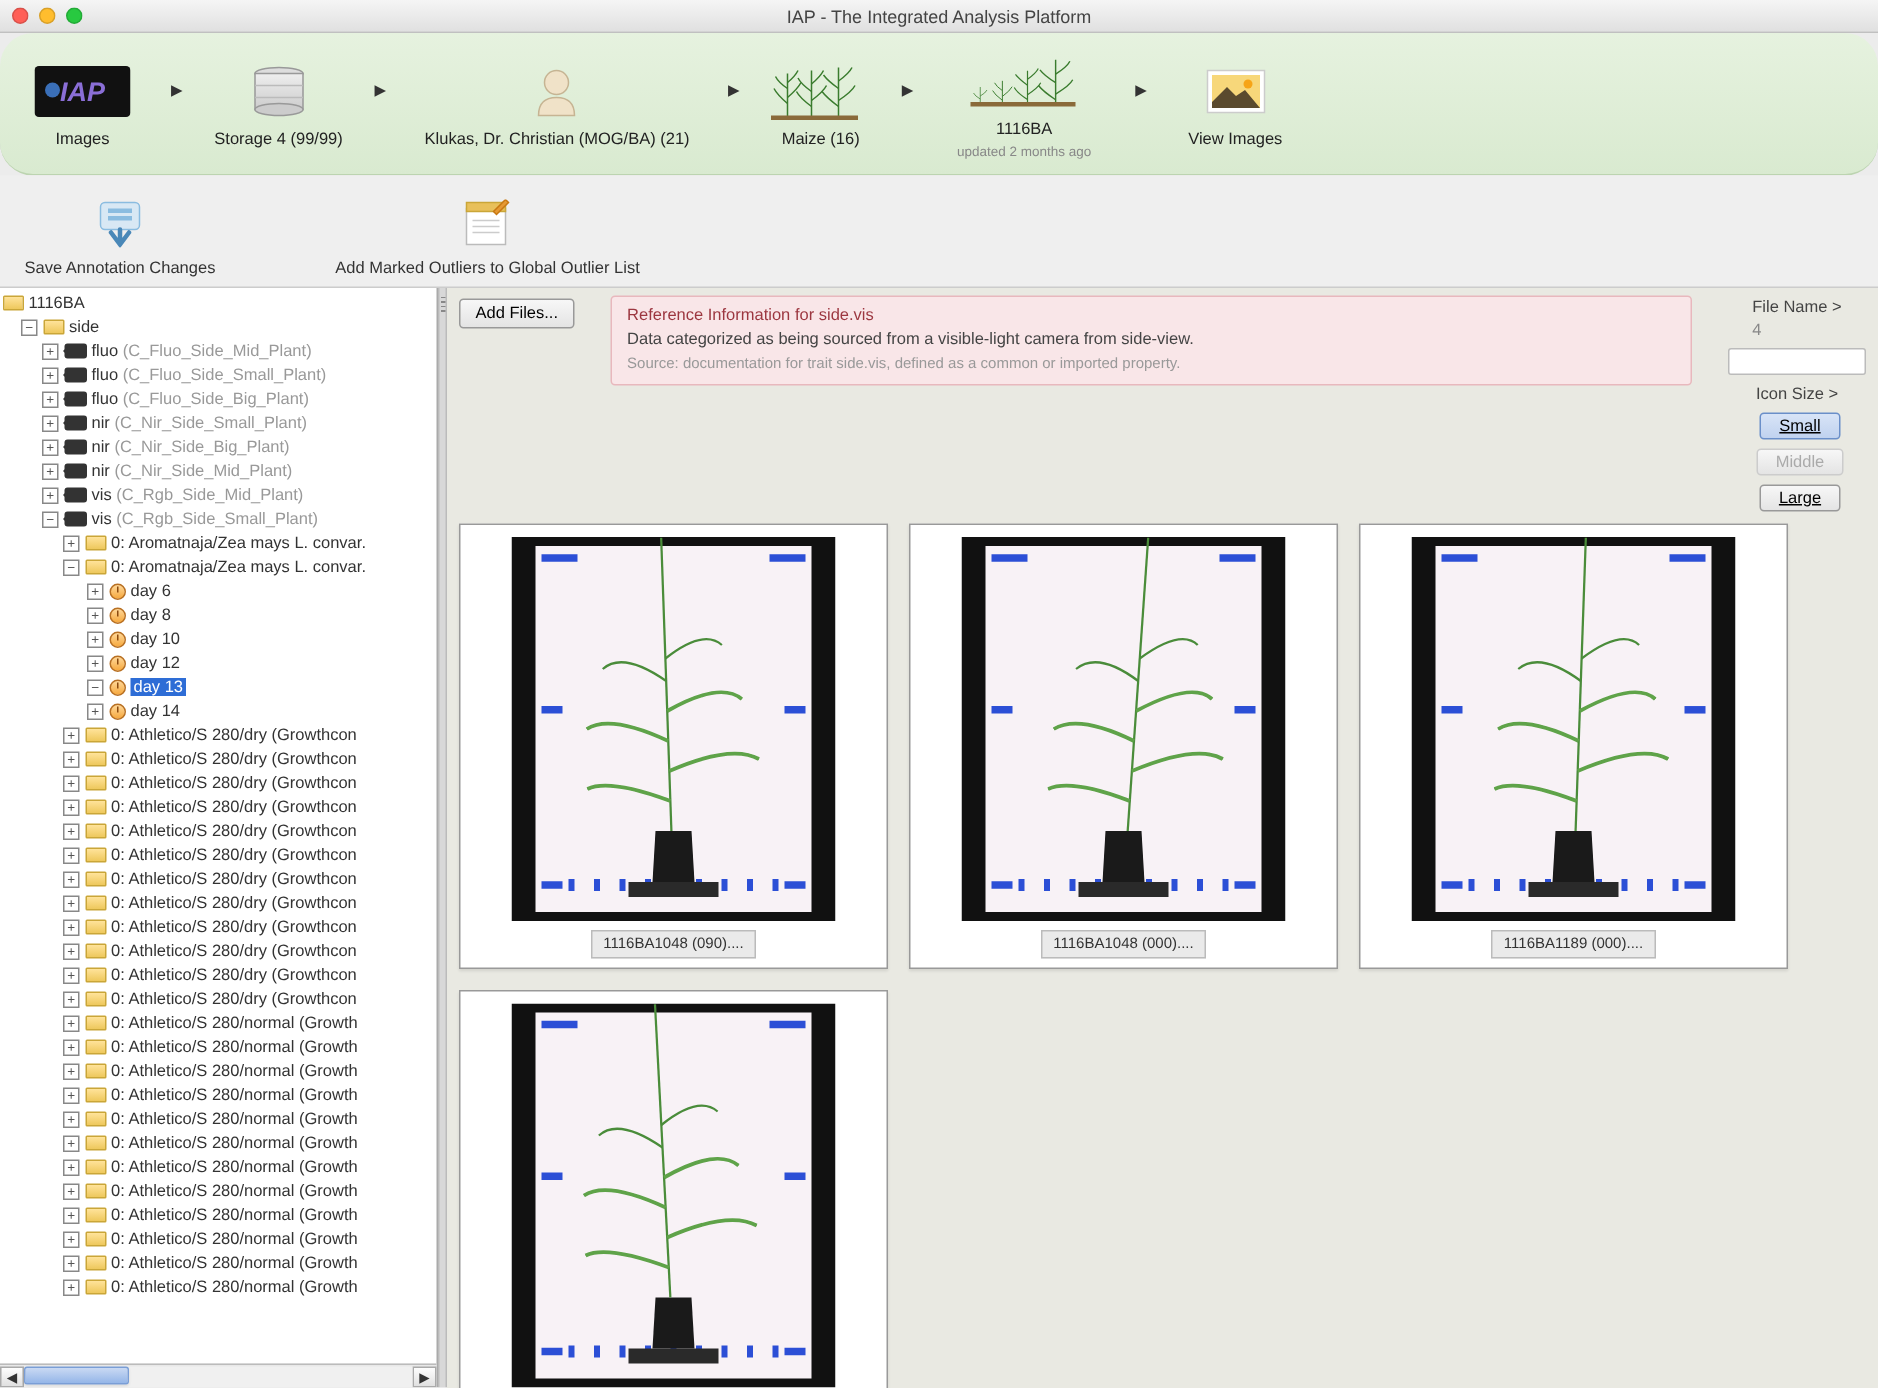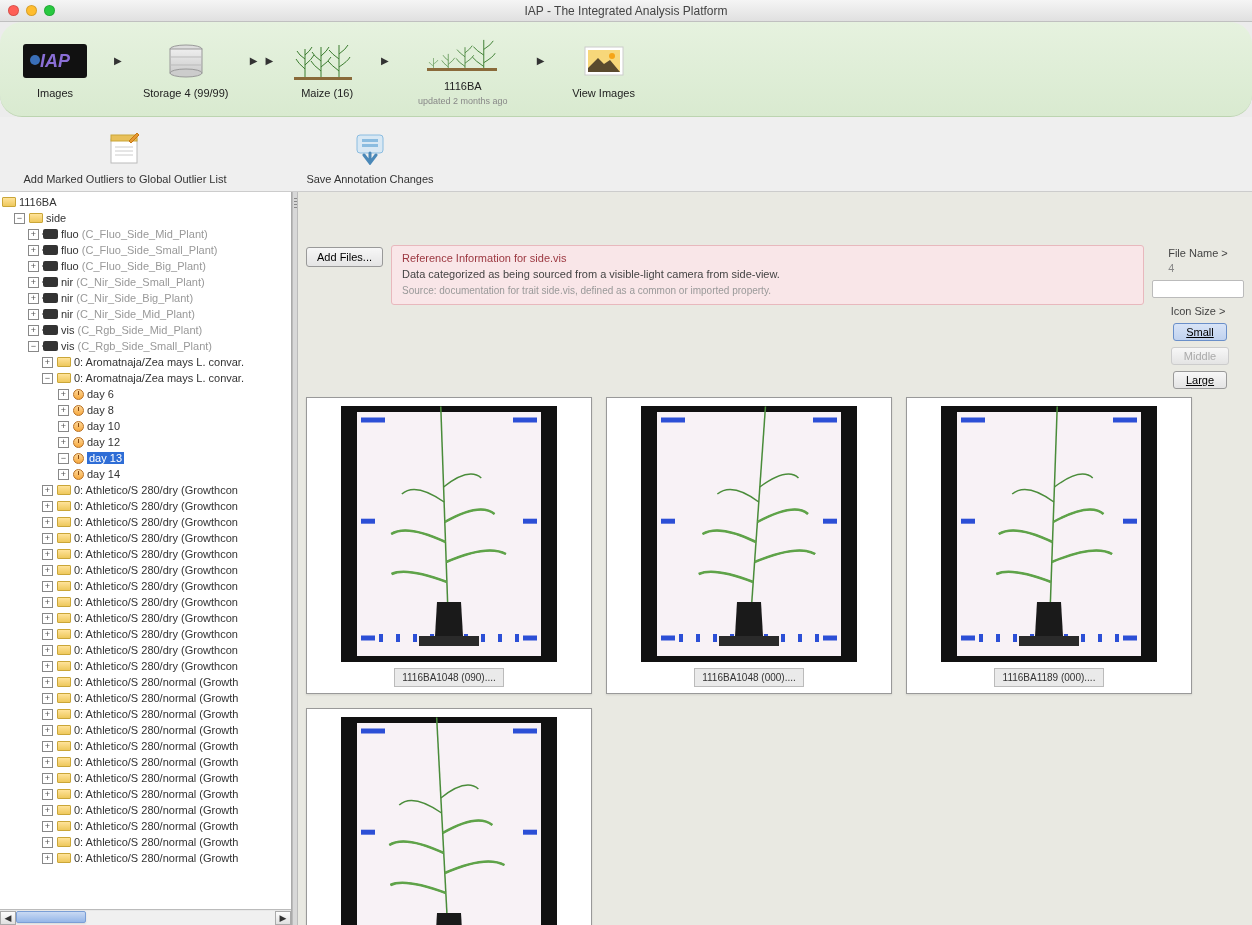--- a/index.html
+++ b/index.html
@@ -40,21 +40,21 @@
 .pad0 { padding-left: 2px; } .pad1 { padding-left: 14px; } .pad2 { padding-left: 28px; }
 .pad3 { padding-left: 42px; } .pad4 { padding-left: 58px; }
 .hscroll { height: 16px; background: #e8e8e8; border-top: 1px solid #bbb; display: flex; align-items: center; }
 .hscroll .arrow { width: 16px; height: 14px; border: 1px solid #aaa; background: linear-gradient(#fdfdfd,#e0e0e0); text-align: center; font-size: 9px; line-height: 12px; cursor: pointer; }
 .hscroll .track { flex: 1; height: 14px; background: #f0f0f0; position: relative; }
 .hscroll .thumb { position: absolute; left: 0; top: 0; width: 70px; height: 12px; background: linear-gradient(#c9d9f3,#95b6e8); border: 1px solid #7a9ed6; border-radius: 2px; }
 .splitter { width: 6px; background: #d8d8d8; border-left: 1px solid #bbb; border-right: 1px solid #bbb; cursor: col-resize; position: relative; }
 .splitter::after { content: ""; position: absolute; top: 6px; left: 1px; width: 3px; height: 10px; background: repeating-linear-gradient(#888 0 1px, transparent 1px 3px); }
 
 .content { flex: 1; background: #e9e9e2; overflow: auto; padding: 5px 8px; }
-.topbar { display: flex; align-items: flex-start; gap: 8px; margin-bottom: 8px; margin-top: 48px; }
+.topbar { display: flex; align-items: flex-start; gap: 24px; margin-bottom: 8px; }
 .addfiles { background: linear-gradient(#f7f7f7,#e4e4e4); border: 1px solid #999; border-radius: 3px; padding: 3px 10px; font-size: 11px; cursor: pointer; margin-top: 2px; }
 .refbox { flex: 1; background: #f9e6e8; border: 1px solid #e8b8bd; border-radius: 3px; padding: 6px 10px 8px 10px; }
 .refbox .title { font-size: 11px; color: #9c3740; margin-bottom: 3px; }
 .refbox .desc { font-size: 11px; color: #444; line-height: 1.4; }
 .refbox .src { font-size: 10px; color: #999; margin-top: 3px; }
 .meta { display: flex; align-items: center; gap: 6px; padding-top: 2px; flex-direction: column; }
 .meta-col { display: flex; flex-direction: column; gap: 3px; }
 .meta-label { font-size: 11px; color: #444; }
 .meta-input { width: 92px; height: 18px; border: 1px solid #bbb; background: #fff; border-radius: 2px; padding: 0 4px; font-size: 11px; }
 .meta-val { font-size: 11px; color: #888; }
@@ -106,20 +106,29 @@
             <linearGradient id="g1" x1="0" y1="0" x2="0" y2="1">
               <stop offset="0" stop-color="#eee"></stop>
               <stop offset="1" stop-color="#ccc"></stop>
             </linearGradient>
           </defs>
         </svg>
       </div>
     <span class="bc-label">Storage 4 (99/99)</span>
   </div>
   <span class="bc-arrow">▶</span>
+  <div class="bc-item" style="min-width:220px">
+    <div class="bc-icon">
+        <svg width="36" height="36">
+          <circle cx="18" cy="12" r="8" fill="#f0e2c8" stroke="#c6b493"></circle>
+          <path d="M6 34 Q6 22 18 22 Q30 22 30 34 Z" fill="#f0e2c8" stroke="#c6b493"></path>
+        </svg>
+      </div>
+    <span class="bc-label">Klukas, Dr. Christian (MOG/BA) (21)</span>
+  </div>
   <span class="bc-arrow">▶</span>
   <div class="bc-item" style="min-width:100px">
     <div class="bc-icon">
         <svg width="70" height="40">
           <g stroke="#3a7c2e" stroke-width="1" fill="none">
             <g transform="translate(8,0)">
               <line x1="5" y1="38" x2="5" y2="8"></line>
               <path d="M5 28 Q-2 22 -4 18 M5 24 Q12 18 14 14 M5 18 Q-1 14 -3 10 M5 14 Q10 10 12 6"></path>
             </g>
             <g transform="translate(24,0)">
@@ -172,43 +181,43 @@
           <rect x="4" y="4" width="32" height="22" fill="#f7d77a"></rect>
           <circle cx="28" cy="10" r="3" fill="#f6a417"></circle>
           <path d="M4 22 L14 12 L20 18 L26 14 L36 26 L4 26 Z" fill="#5a4a2e"></path>
         </svg>
       </div>
     <span class="bc-label">View Images</span>
   </div>
 </div>
 
 <div class="toolbar">
+  <div class="tb-btn" style="min-width:160px">
+    <div class="tb-icon">
+        <svg width="32" height="32">
+          <rect x="3" y="2" width="26" height="18" rx="3" fill="#d8e8f4" stroke="#8abce0"></rect>
+          <rect x="8" y="6" width="16" height="3" fill="#8abce0"></rect>
+          <rect x="8" y="11" width="16" height="3" fill="#8abce0"></rect>
+          <path d="M16 20 L16 28 M10 22 L16 30 L22 22" stroke="#4a88b8" stroke-width="3" fill="none" stroke-linecap="round"></path>
+        </svg>
+      </div>
+    <span class="tb-label">Save Annotation Changes</span>
+  </div>
   <div class="tb-btn" style="min-width:250px">
     <div class="tb-icon">
         <svg width="36" height="32">
           <rect x="4" y="6" width="26" height="24" fill="#fff" stroke="#bbb"></rect>
           <rect x="4" y="2" width="26" height="6" fill="#e8c05a" stroke="#caa638"></rect>
           <line x1="8" y1="14" x2="26" y2="14" stroke="#ccc"></line>
           <line x1="8" y1="18" x2="26" y2="18" stroke="#ccc"></line>
           <line x1="8" y1="22" x2="26" y2="22" stroke="#ccc"></line>
           <path d="M22 8 L30 0 L32 2 L24 10 Z" fill="#e59832" stroke="#c77812"></path>
         </svg>
       </div>
     <span class="tb-label">Add Marked Outliers to Global Outlier List</span>
-  </div>
-  <div class="tb-btn" style="min-width:160px">
-    <div class="tb-icon">
-        <svg width="32" height="32">
-          <rect x="3" y="2" width="26" height="18" rx="3" fill="#d8e8f4" stroke="#8abce0"></rect>
-          <rect x="8" y="6" width="16" height="3" fill="#8abce0"></rect>
-          <rect x="8" y="11" width="16" height="3" fill="#8abce0"></rect>
-          <path d="M16 20 L16 28 M10 22 L16 30 L22 22" stroke="#4a88b8" stroke-width="3" fill="none" stroke-linecap="round"></path>
-        </svg>
-      </div>
-    <span class="tb-label">Save Annotation Changes</span>
   </div>
 </div>
 
 <div class="main">
   <div class="sidebar">
     <div class="tree" id="tree">
         <div class="tree-row pad0">
           <span class="folder ic"></span>
           <span class="label">1116BA</span>
         </div>

